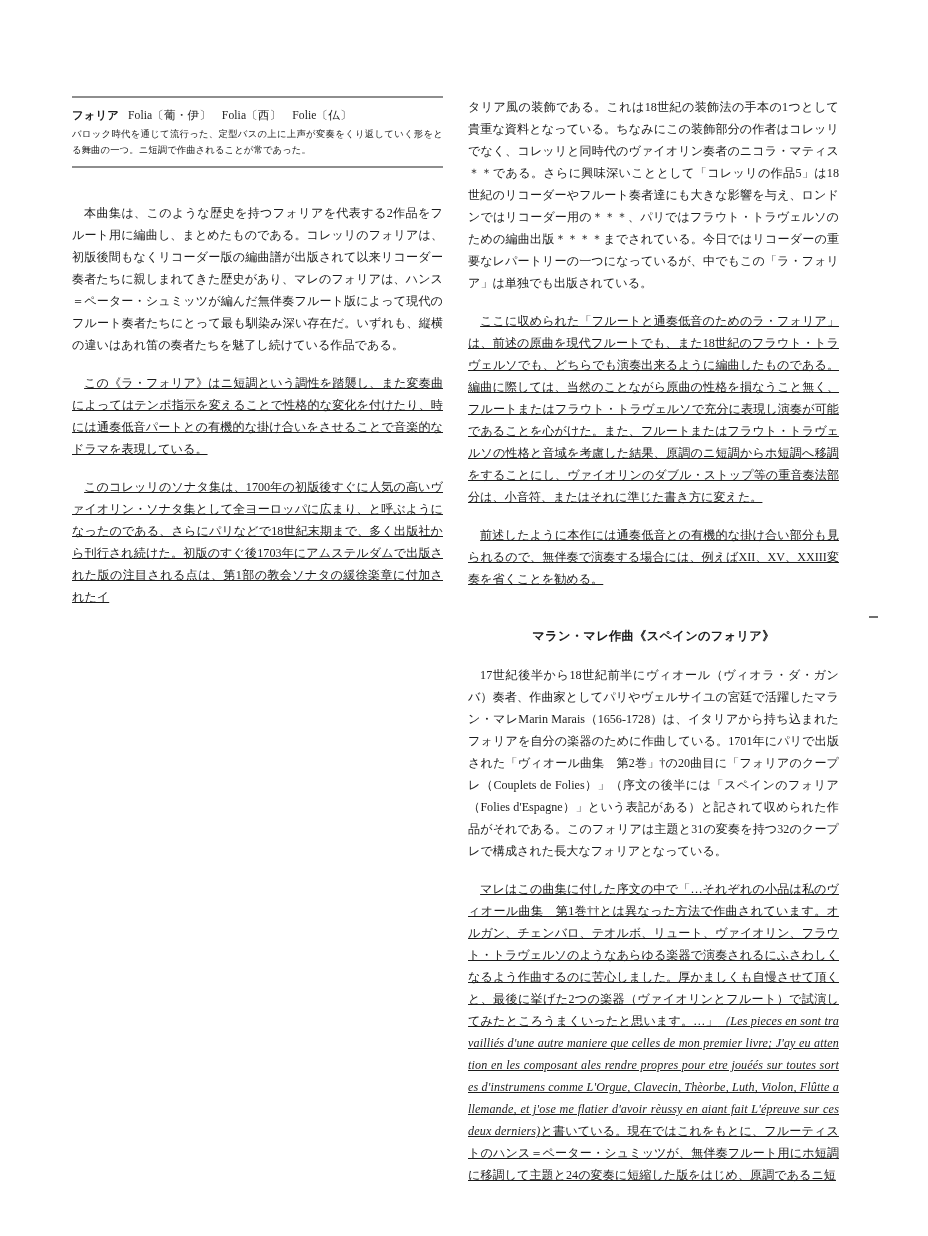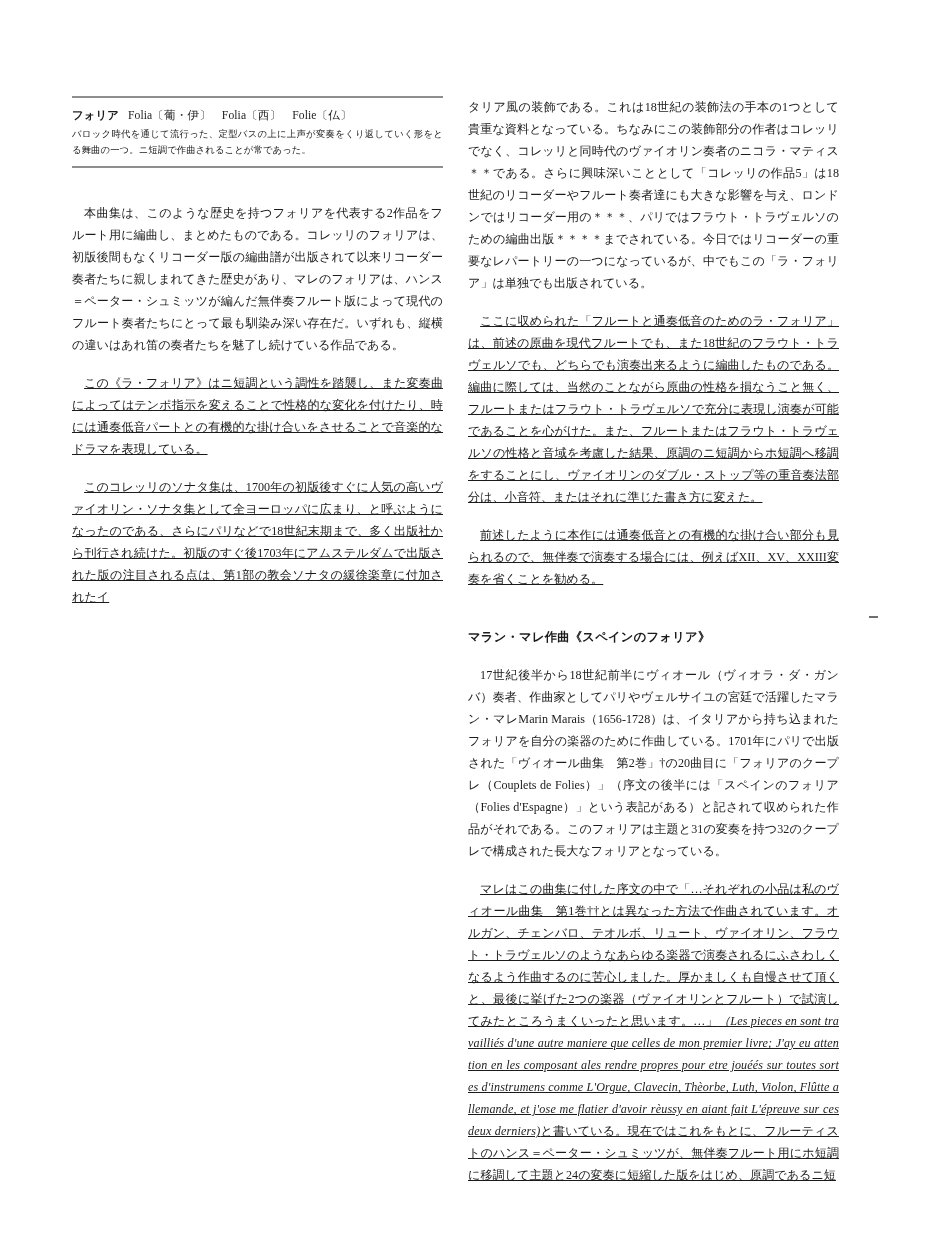--- a/index.html
+++ b/index.html
@@ -92,27 +92,28 @@
   p.body + p.body { margin-top: 16px; text-decoration: underline; }
   p.gap { margin-top: 1.55em; }
   .fr-italic {
     font-family: "Liberation Serif", "DejaVu Serif", serif;
     font-style: italic;
     letter-spacing: 0.15px;
   }
 
   
   h2.section {
-    font-family: Liberation Serif, serif;
+    font-family: Liberation Mono, monospace;
     font-weight: bold;
     font-size: 12.3px;
     line-height: 1.5;
     margin: 2.05em 0 1.45em 0;
     letter-spacing: 0.25px;
     text-indent: 0;
+    text-align: center;
   }
 
   
   .margin-mark {
     position: absolute;
     left: 869px;
     top: 616px;
     width: 9px;
     height: 2px;
     background: #6f6f6f;

